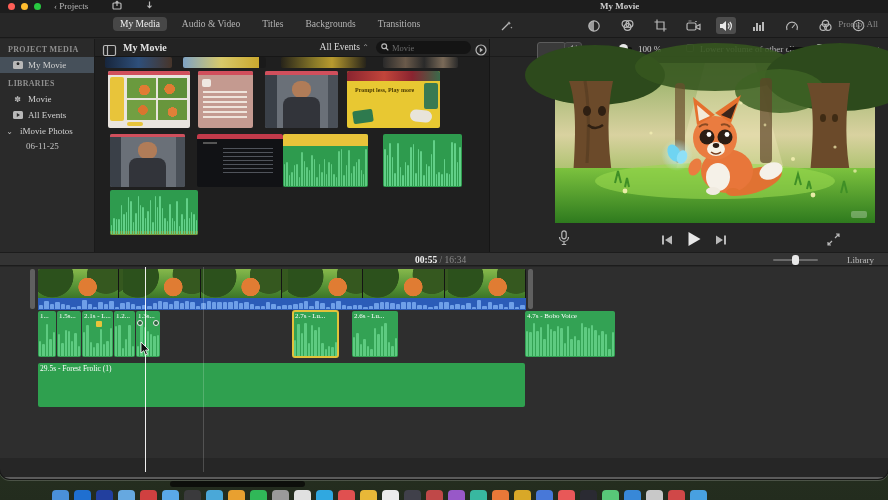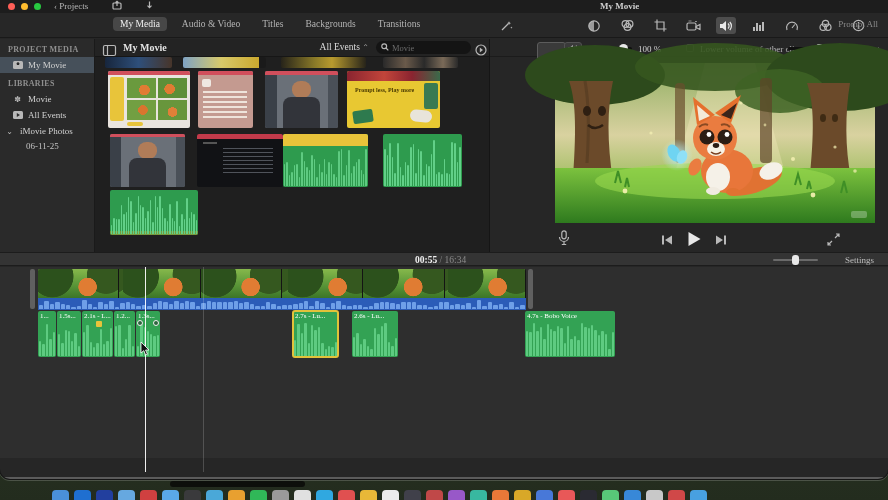--- a/index.html
+++ b/index.html
@@ -593,21 +593,21 @@
     </div>
 
     <div class="tl-head">
       <div class="tl-time">
         <span style="color:#f0f0f0;font-weight:bold">00:55</span>
         <span>/ 16:34</span>
       </div>
       <div class="tl-zoom">
           <div class="knob"></div>
         </div>
-      <div class="tl-settings">Settings</div>
+      <div class="tl-settings">Library</div>
     </div>
 
     <div class="tl">
       <div class="edgegrip" style="left:30px"></div>
       <div class="edgegrip" style="left:528px"></div>
 
       <div class="strip">
         <div class="cell"></div>
         <div class="cell" style="background-position:4px 0"></div>
         <div class="cell"></div>
@@ -833,20 +833,23 @@
             <i style="height:90%"></i>
             <i style="height:75%"></i>
             <i style="height:59%"></i>
             <i style="height:72%"></i>
             <i style="height:62%"></i>
             <i style="height:20%"></i>
             <i style="height:70%"></i>
           </div>
       </div>
 
+      <div class="aclip" style="left:38px;top:96px;width:487px;height:44px;background:#2fa04f">
+        <div class="lbl" style="font-size:7.5px">29.5s - Forest Frolic (1)</div>
+      </div>
 
       <div class="gridline" style="left:203px;height:205px"></div>
       <div class="playhead" style="left:145px;height:205px"></div>
 
       <div class="cursor" style="left:140px;top:75px">
         <svg width="10" height="14" viewBox="0 0 10 14">
             <path d="M1 0 L1 11 L3.8 8.6 L5.6 13 L7.4 12.2 L5.6 8 L9 8 Z" fill="#111" stroke="#fff" stroke-width="0.8"></path>
           </svg>
       </div>
     </div>

